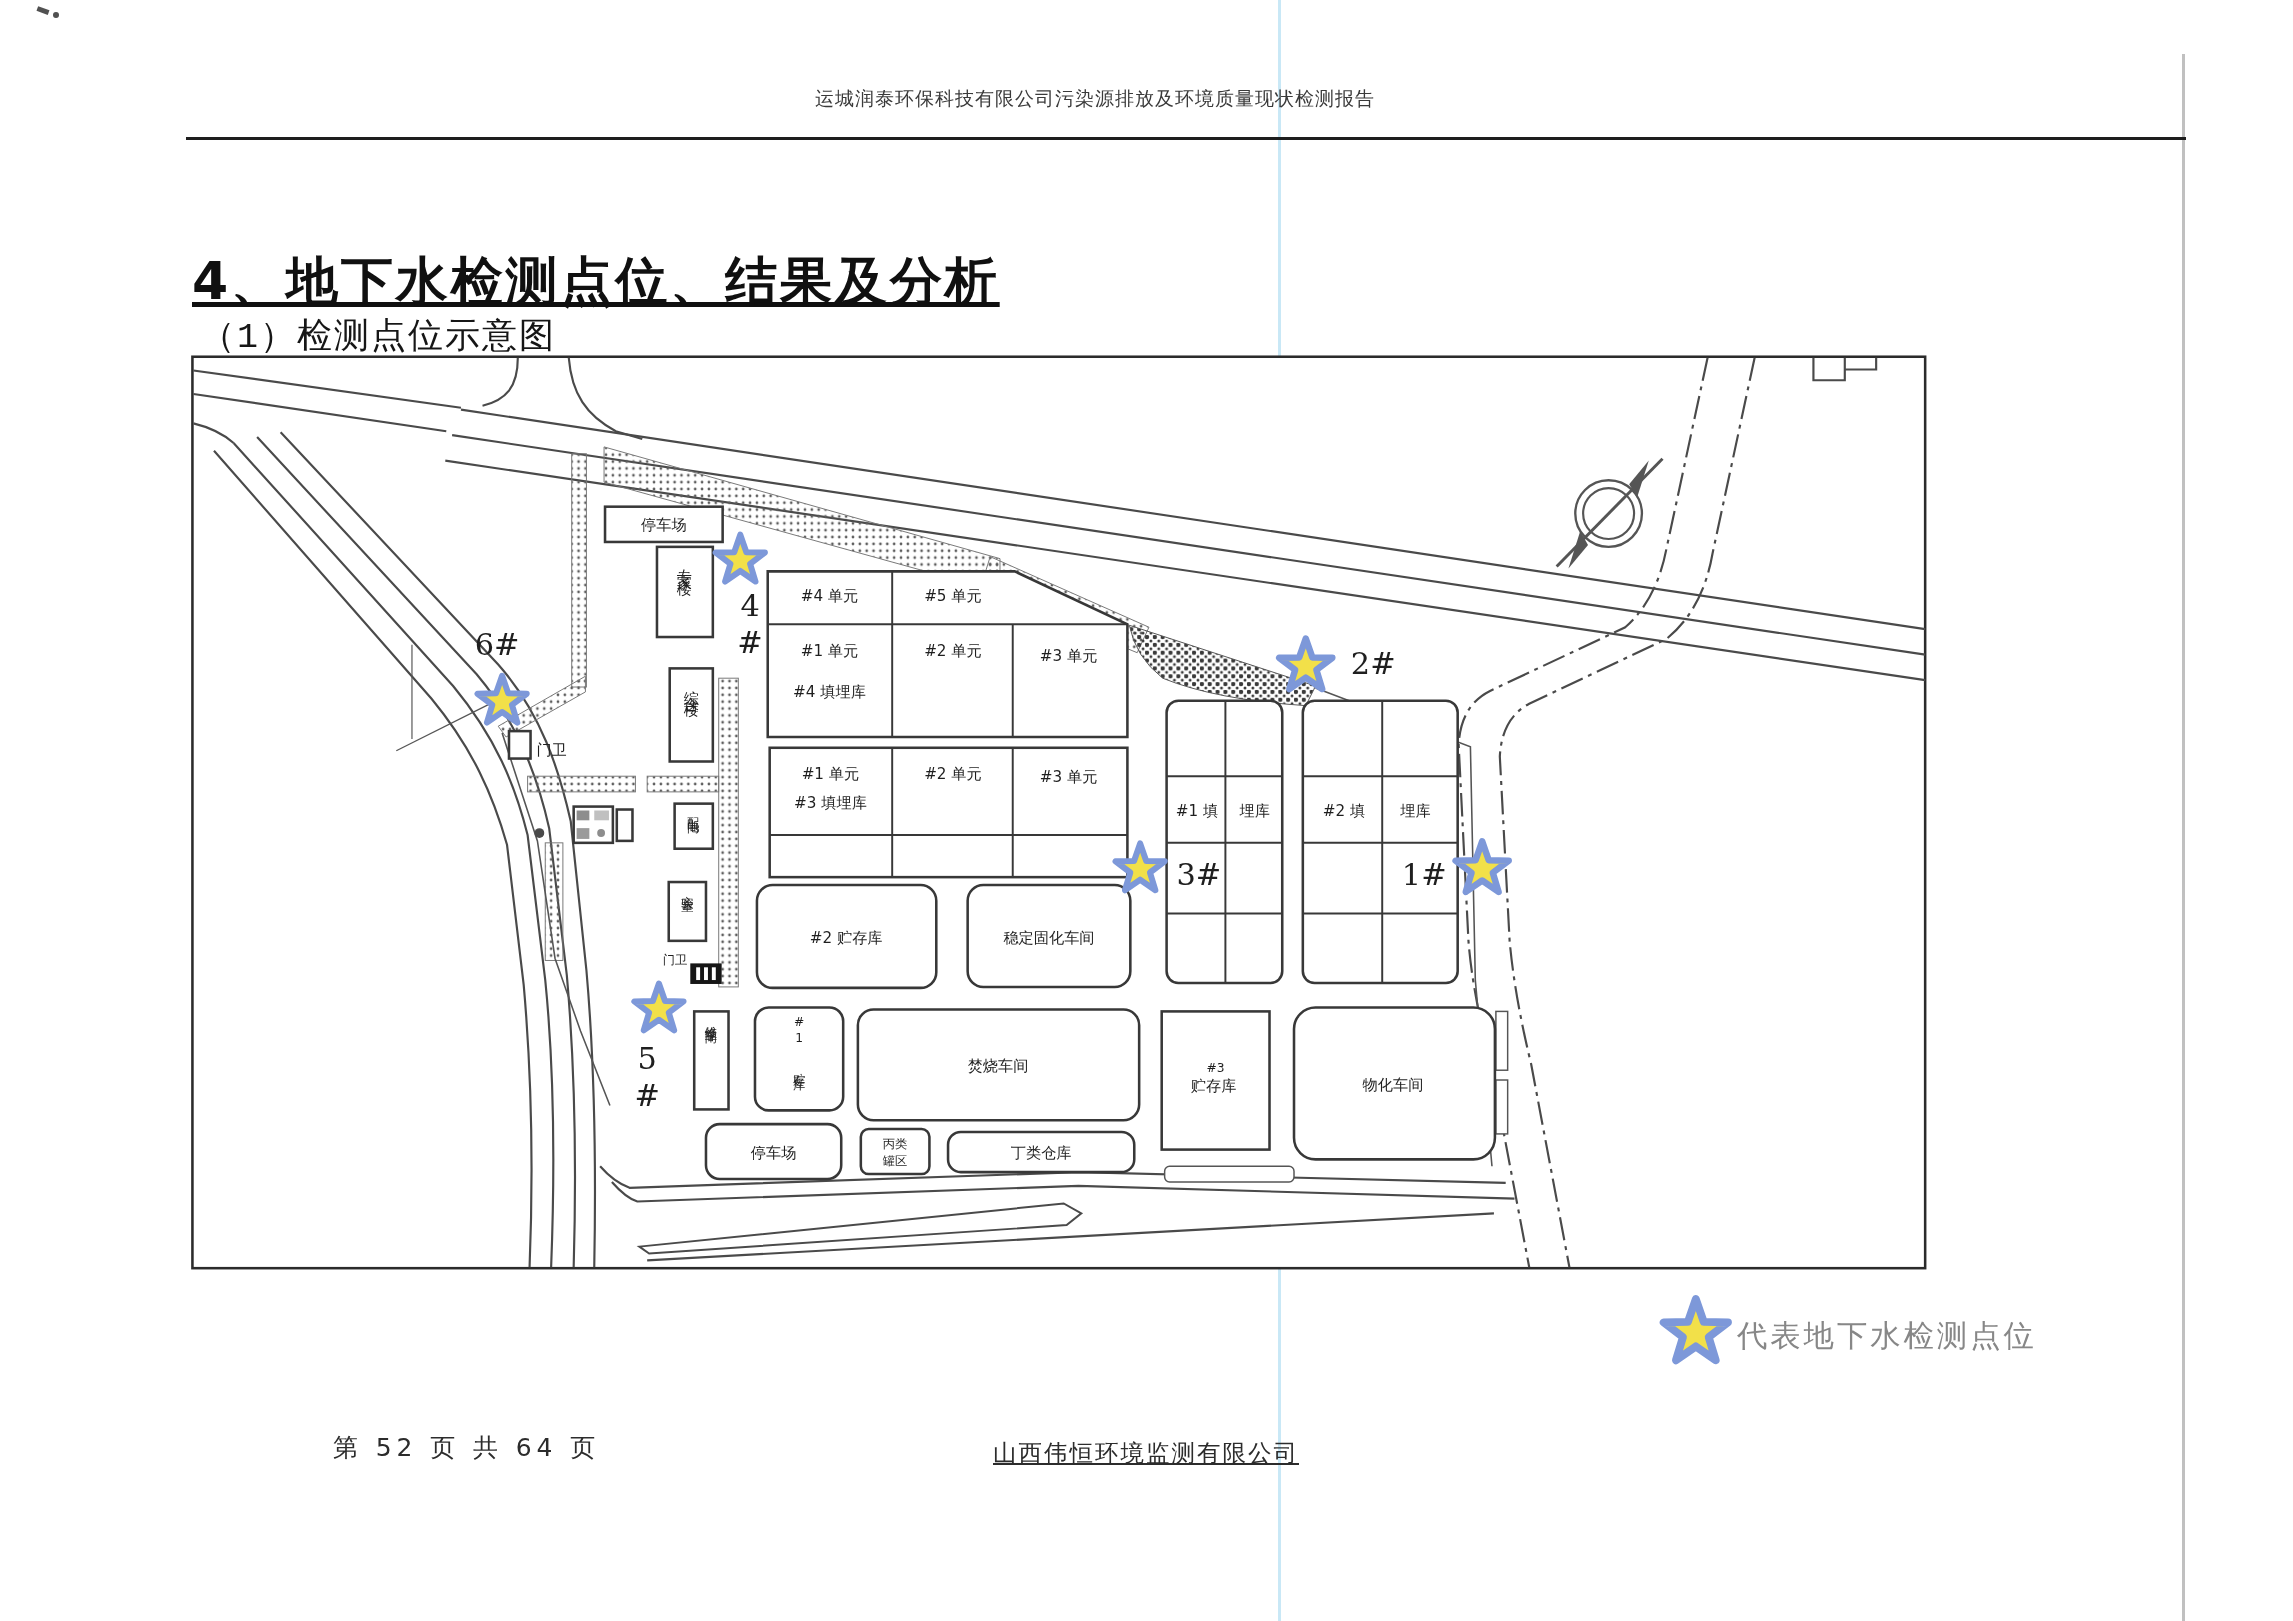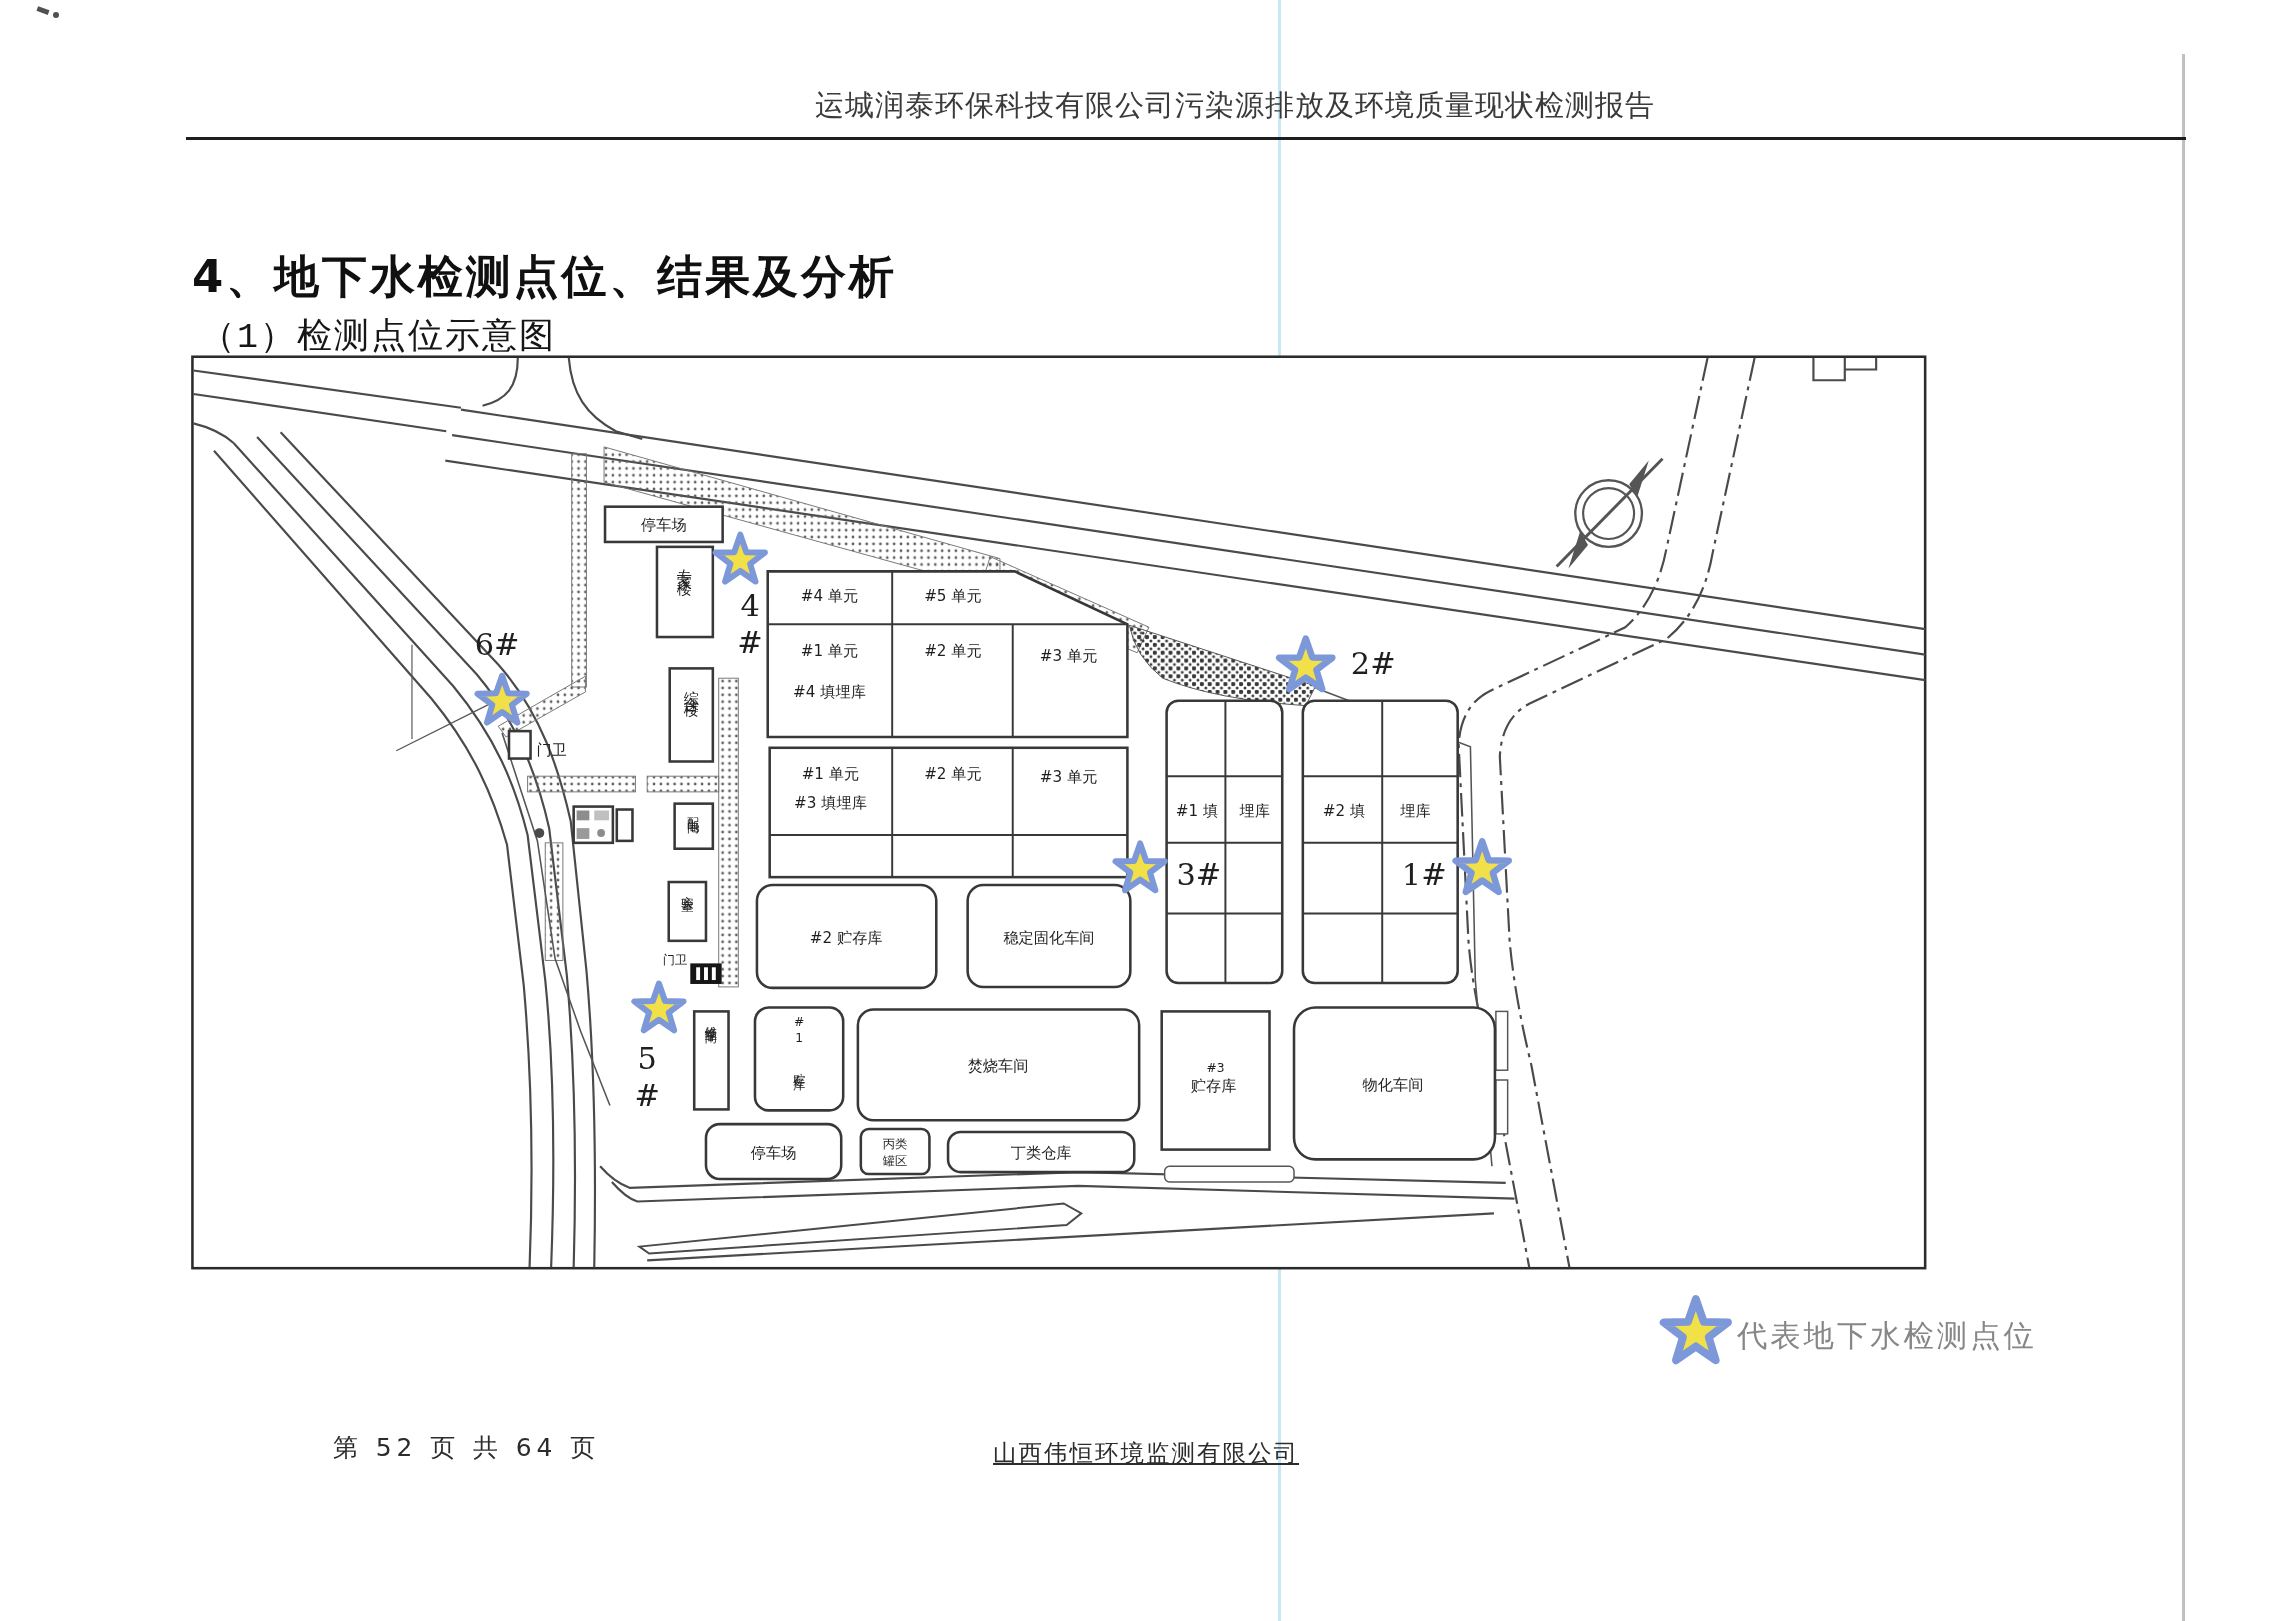--- a/index.html
+++ b/index.html
@@ -2,29 +2,29 @@
 <html><head>
 <meta charset="utf-8">
 <style>
   html,body{margin:0;padding:0;}
   body{
     width:2294px;height:1621px;position:relative;background:#ffffff;
     font-family:"DejaVu Sans","Liberation Sans",sans-serif;color:#222;
     overflow:hidden;
   }
   .hdr{
-    position:absolute;left:815px;top:86px;font-size:29px;letter-spacing:1px;color:#3a3a3a;
+    position:absolute;left:815px;top:86px;font-size:19px;letter-spacing:1px;color:#3a3a3a;
     white-space:nowrap;
   }
   .hdr-rule{
     position:absolute;left:186px;top:137px;width:2000px;height:2.9px;background:#1e1e1e;
   }
   .title{
-    position:absolute;left:192px;top:247px;font-size:45px;font-weight:bold;color:#101010;
-    letter-spacing:2.9px;white-space:nowrap;
+    position:absolute;left:192px;top:247px;font-size:52px;font-weight:bold;color:#101010;
+    letter-spacing:2.9px;white-space:nowrap;text-decoration:underline;
   }
   .subtitle{
     position:absolute;left:200px;top:312px;font-size:35px;color:#161616;
     letter-spacing:2px;white-space:nowrap;font-family:Liberation Mono, monospace;
   }
   .footer-left{
     position:absolute;left:333px;top:1431px;font-size:25px;color:#2c2c2c;letter-spacing:4.9px;white-space:nowrap;
   }
   .footer-center{
     position:absolute;left:993px;top:1437px;font-size:23.5px;color:#2c2c2c;letter-spacing:2px;white-space:nowrap;text-decoration:underline;

